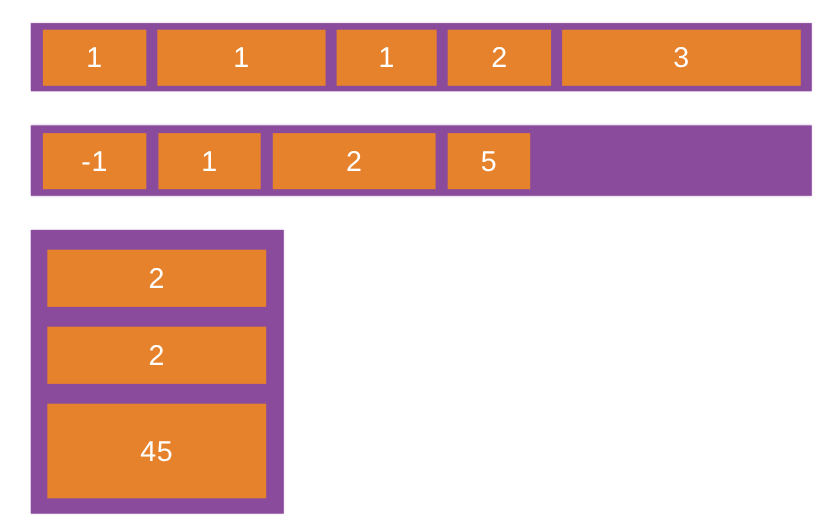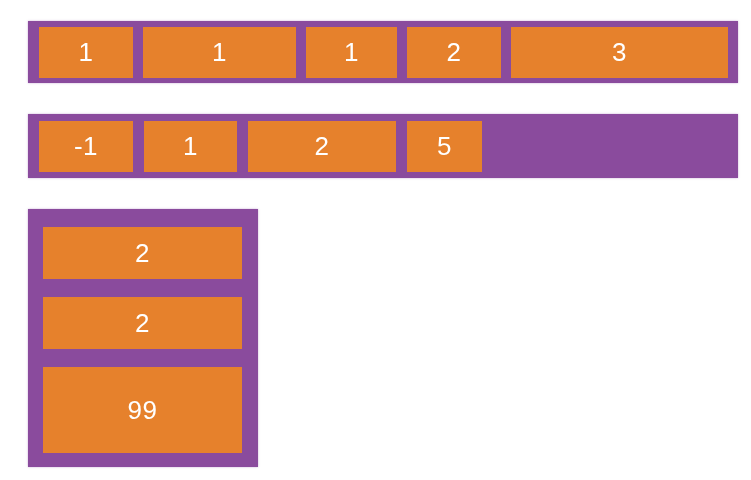--- a/index.html
+++ b/index.html
@@ -97,16 +97,16 @@
   <div class="container row r2">
     <div class="box r2b0">-1</div>
     <div class="box r2b1">1</div>
     <div class="box r2b2">2</div>
     <div class="box r2b3">5</div>
   </div>
 
   <div class="container c1">
     <div class="box c1b0">2</div>
     <div class="box c1b1">2</div>
-    <div class="box c1b2">99</div>
+    <div class="box c1b2">45</div>
   </div>
 
 </div>
 
 </body></html>

